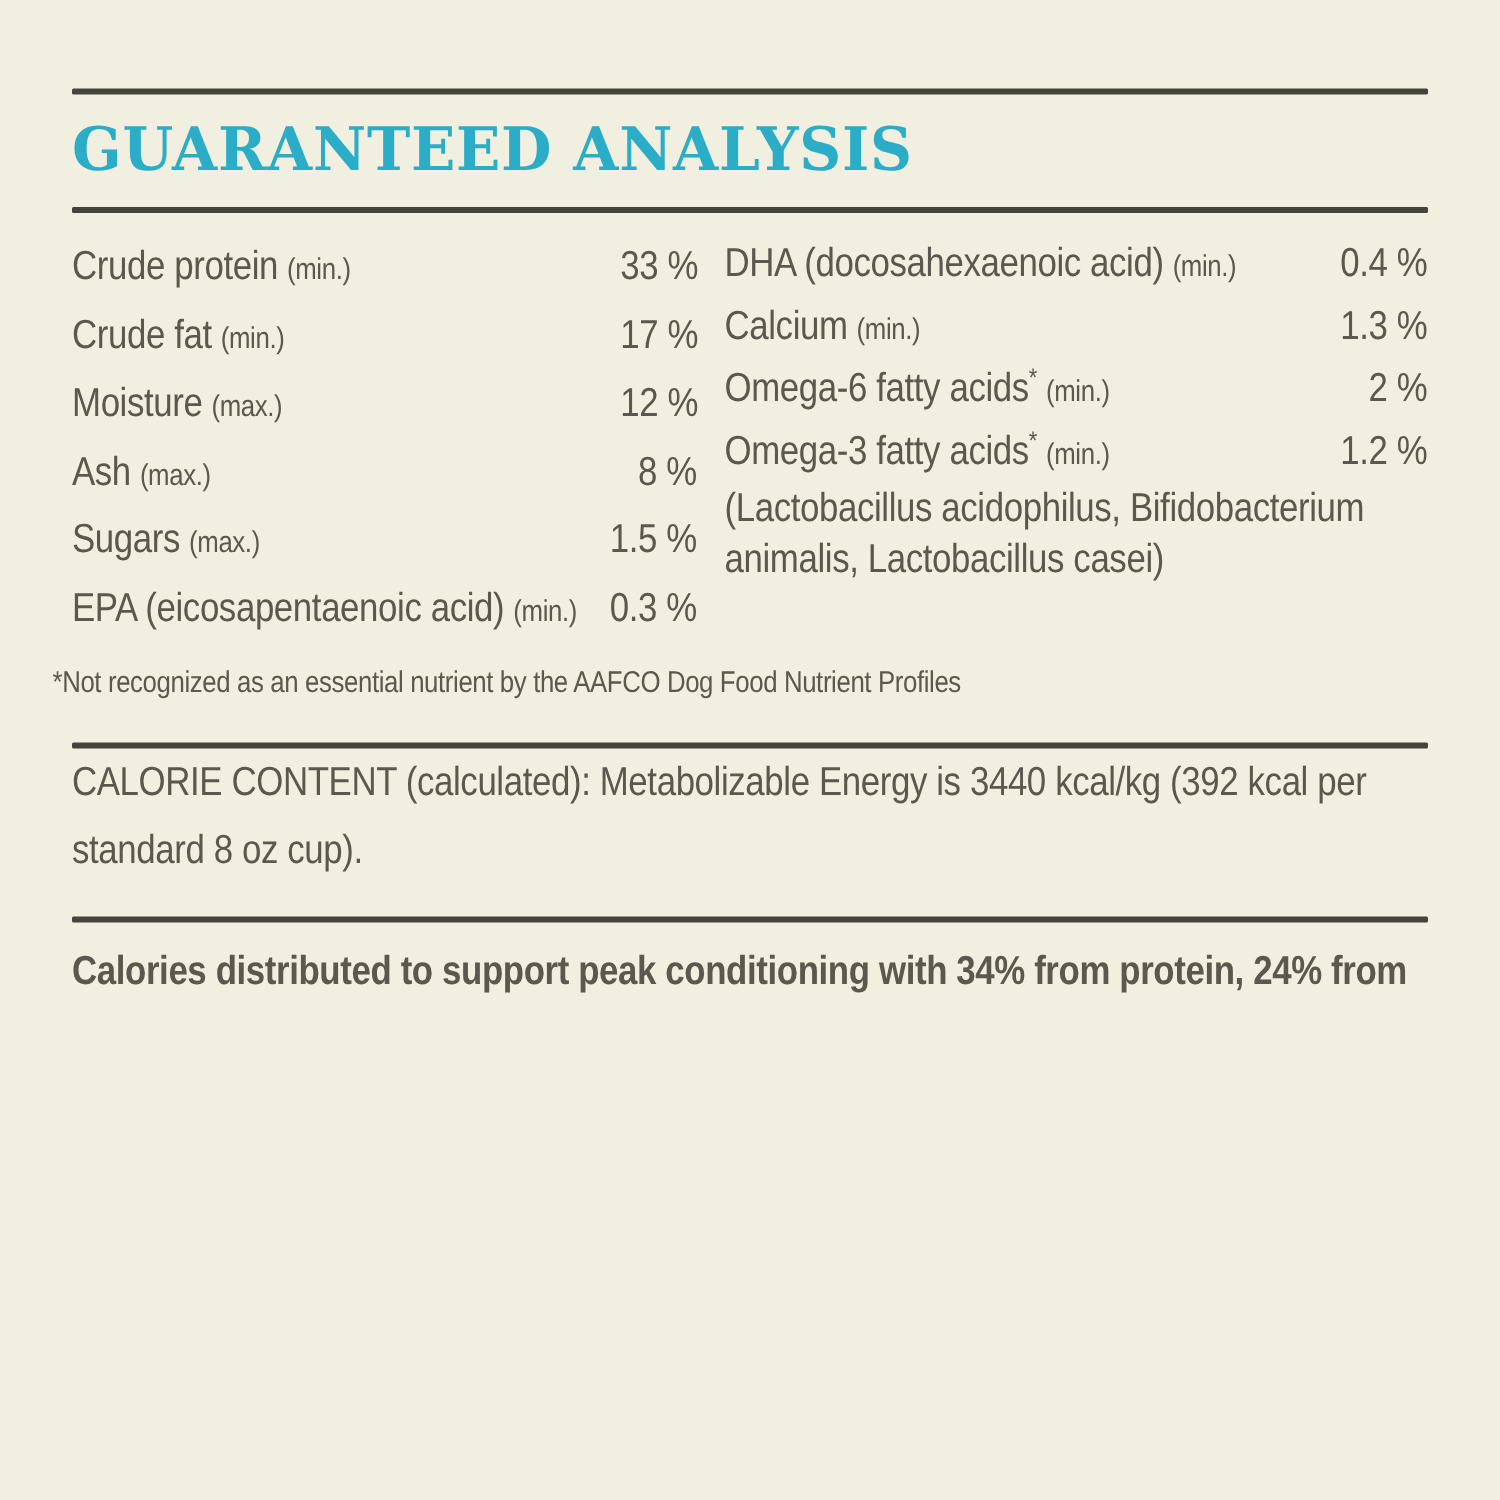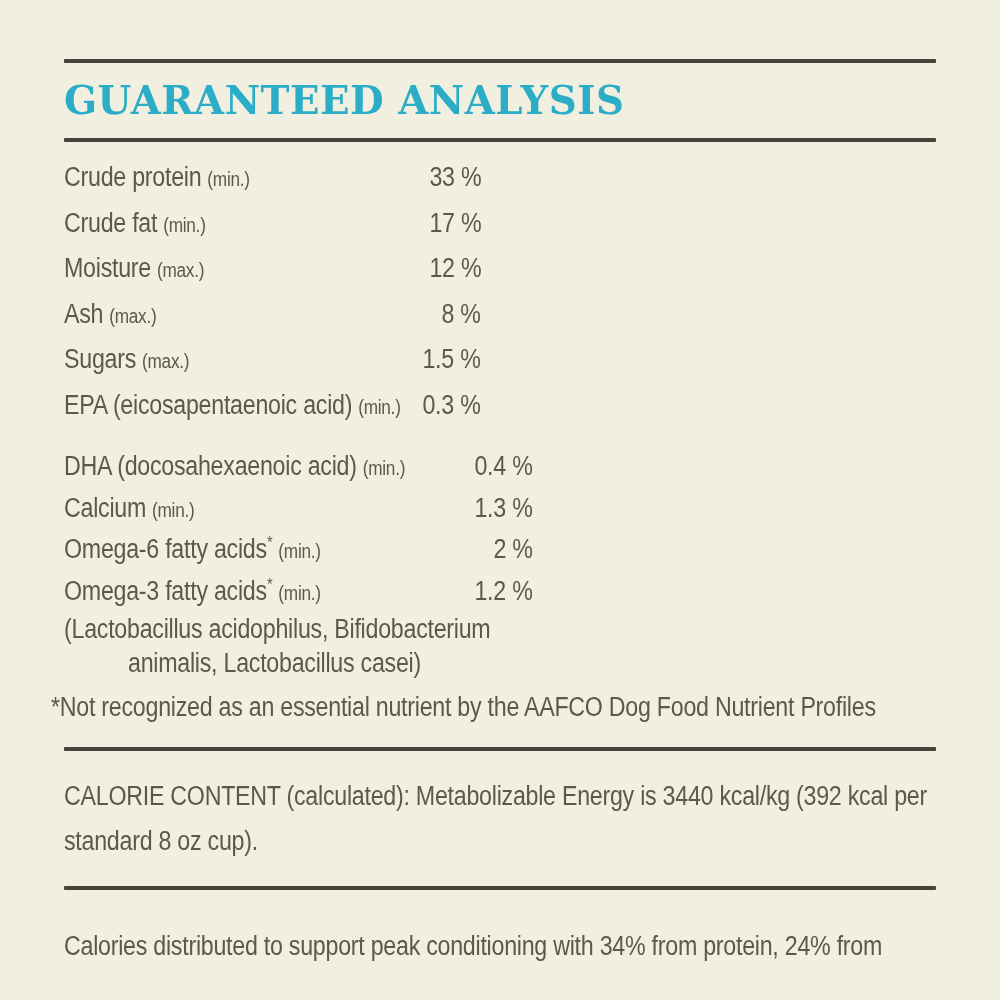--- a/index.html
+++ b/index.html
@@ -3,42 +3,42 @@
 <meta charset="utf-8">
 <style>
   html, body { margin: 0; padding: 0; }
   body {
     width: 1000px; height: 1000px;
     background: #f1efdf;
     font-family: "Liberation Sans", sans-serif;
     color: #5b594d;
     -webkit-font-smoothing: antialiased;
   }
-  .page { padding: 0 64px; overflow: hidden; }
+  .page { padding: 0 48px; overflow: hidden; }
 
   .rule { height: 4px; background: #45443b; border-radius: 1px; }
   .r1 { margin-top: 59px; }
   .r2 { }
   .r3 { margin-top: 23px; }
   .r4 { margin-top: 22px; }
 
   .title {
     font-family: "DejaVu Serif", serif;
     font-weight: 700;
     color: #2badc8;
     font-size: 40px;
     line-height: 40px;
     margin: 17px 0 18px 0;
     letter-spacing: 0.5px;
     transform: scaleX(0.97);
     transform-origin: left center;
     white-space: nowrap;
   }
 
-  .grid { display: flex; gap: 18px; margin-top: 13px; flex-direction: column; }
+  .grid { display: flex; gap: 18px; margin-top: 13px; }
   .col-left  { width: 417px; }
   .col-right { width: 469px; }
 
   .row { position: relative; white-space: nowrap; }
   .col-left  .row { height: 45.5px; line-height: 45.5px; }
   .col-right .row { height: 41.5px; line-height: 41.5px; }
 
   .cond {
     display: inline-block;
     transform: scaleX(0.86);
@@ -51,27 +51,27 @@
   sup.ast { font-size: 17px; line-height: 0; }
   .val {
     position: absolute; right: 0; top: 0;
     font-size: 27px;
     transform: scaleX(0.86);
     transform-origin: right center;
     letter-spacing: -0.3px;
     white-space: nowrap;
   }
 
-  .note { font-size: 27px; line-height: 34px; text-align: center; }
+  .note { font-size: 27px; line-height: 34px; }
 
-  .footnote { margin: 10px 0 16px -13px; font-size: 27px; line-height: 34px; }
+  .footnote { margin: 10px 0 16px -13px; font-size: 20px; line-height: 34px; }
 
   .para { font-size: 27px; line-height: 45px; }
-  .cal  { margin-top: 23px; }
-  .dist { margin-top: 34px; }
+  .cal  { }
+  .dist { margin-top: 10px; font-weight: bold; }
 </style>
 </head>
 <body>
 
 <div class="page">
 
   <div class="rule r1"></div>
 
   <div class="title">GUARANTEED ANALYSIS</div>
 

